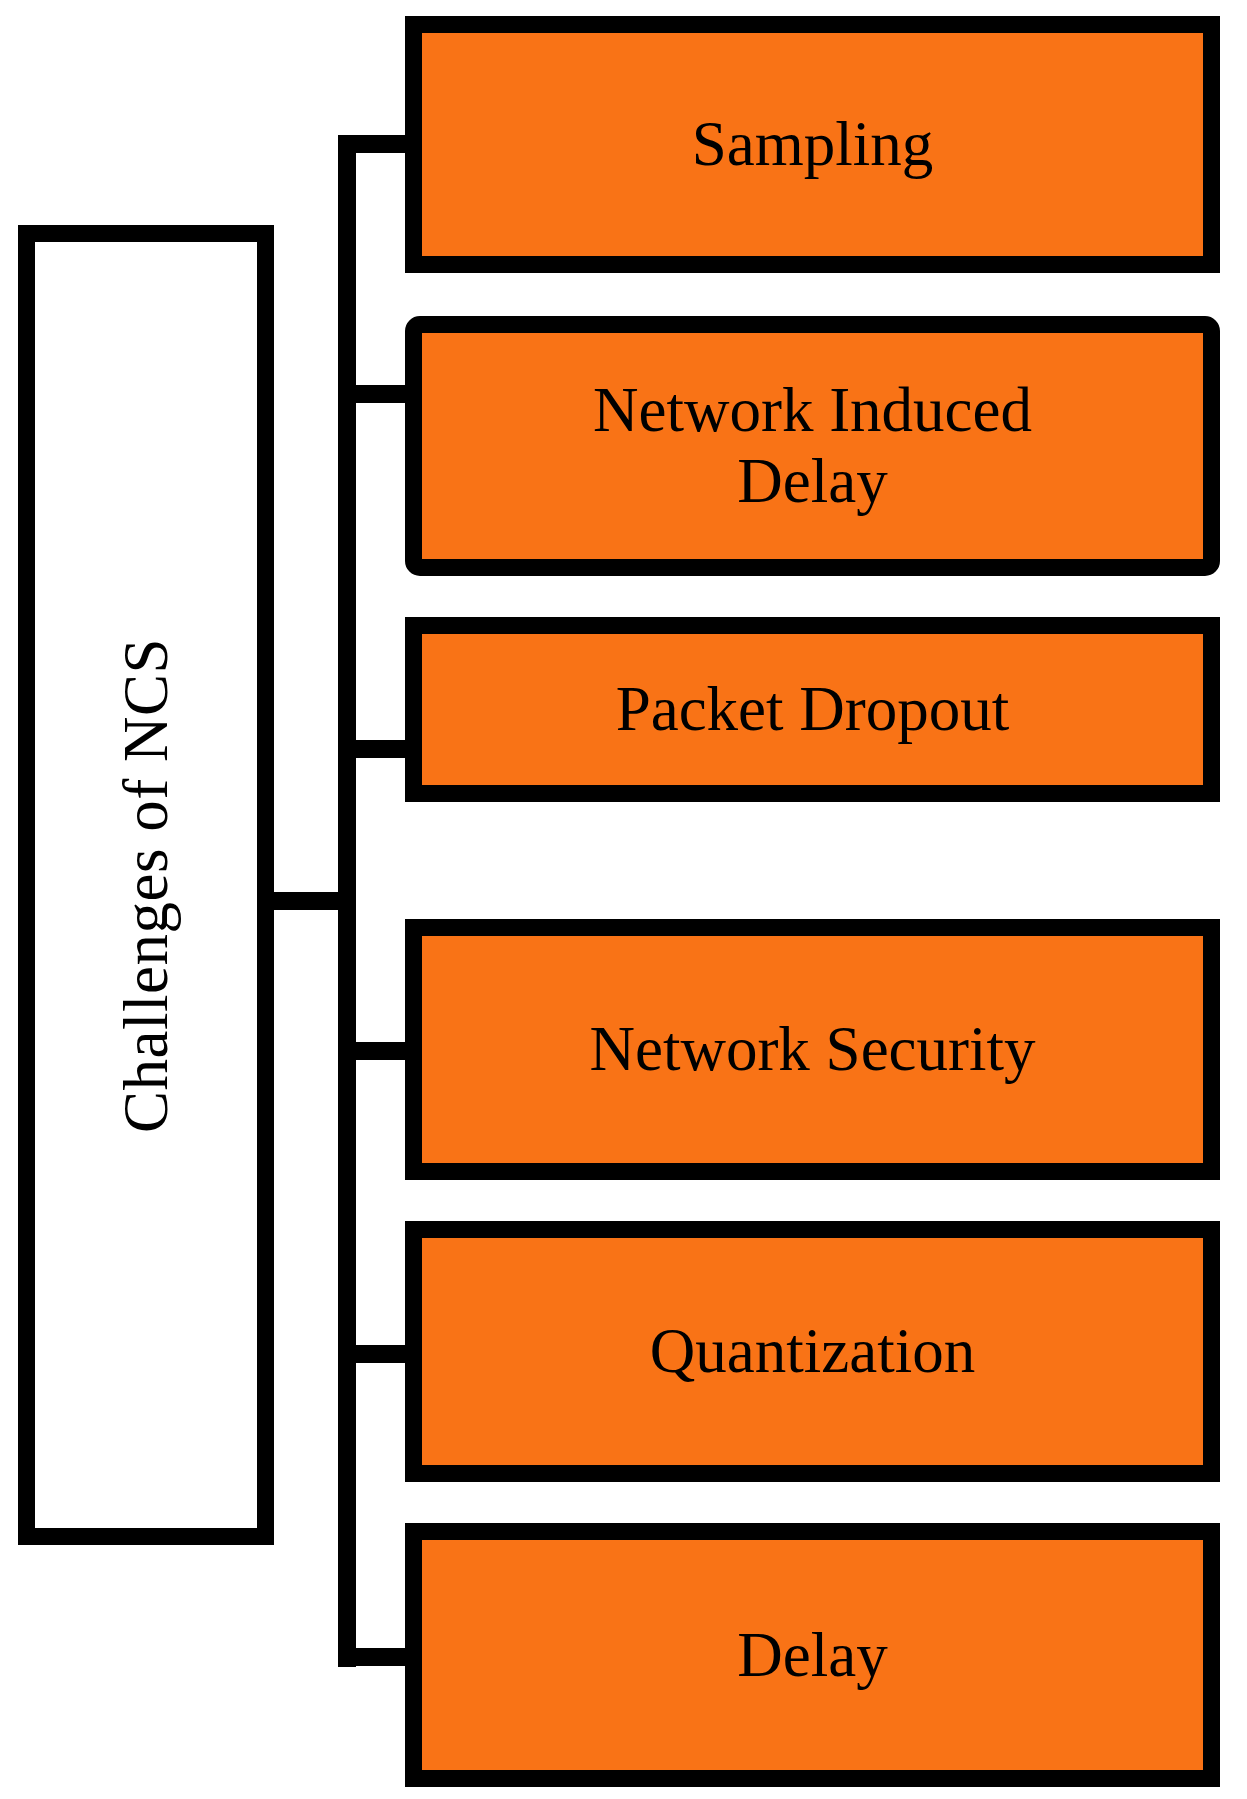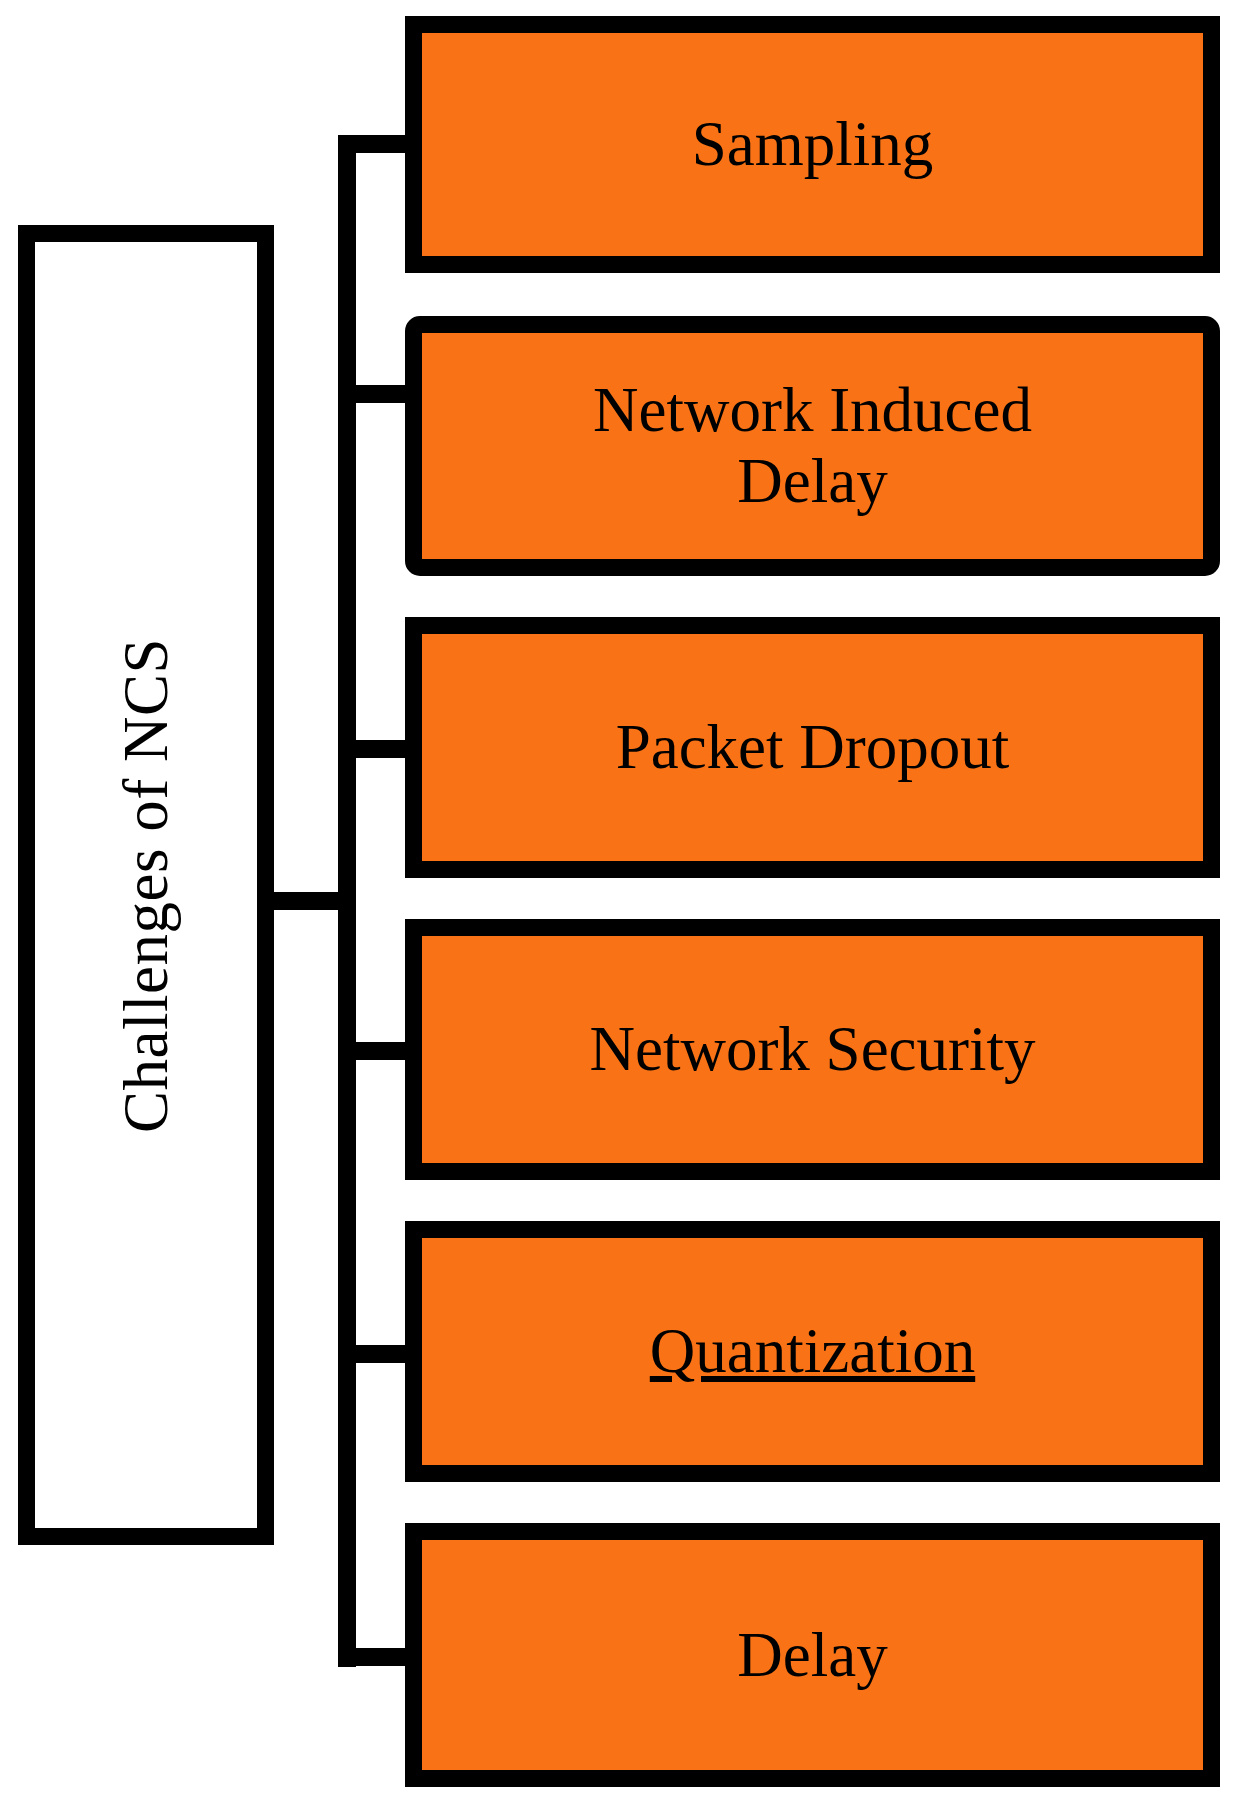--- a/index.html
+++ b/index.html
@@ -116,29 +116,29 @@
 
   <div class="leaf-box" style="top:16px;height:257px;">
     <span class="leaf-label">Sampling</span>
   </div>
 
   <div class="leaf-box" style="top:316px;height:260px;border-radius:15px;">
     <span class="leaf-label">Network Induced
 Delay</span>
   </div>
 
-  <div class="leaf-box" style="top:617px;height:261px;">
+  <div class="leaf-box" style="top:617px;height:185px;">
     <span class="leaf-label">Packet Dropout</span>
   </div>
 
   <div class="leaf-box" style="top:919px;height:261px;">
     <span class="leaf-label">Network Security</span>
   </div>
 
-  <div class="leaf-box" style="top:1221px;height:261px;text-decoration:underline;">
+  <div class="leaf-box" style="top:1221px;height:261px;">
     <span class="leaf-label">Quantization</span>
   </div>
 
   <div class="leaf-box" style="top:1523px;height:264px;">
     <span class="leaf-label">Delay</span>
   </div>
 
 </div>
 
 </body></html>

